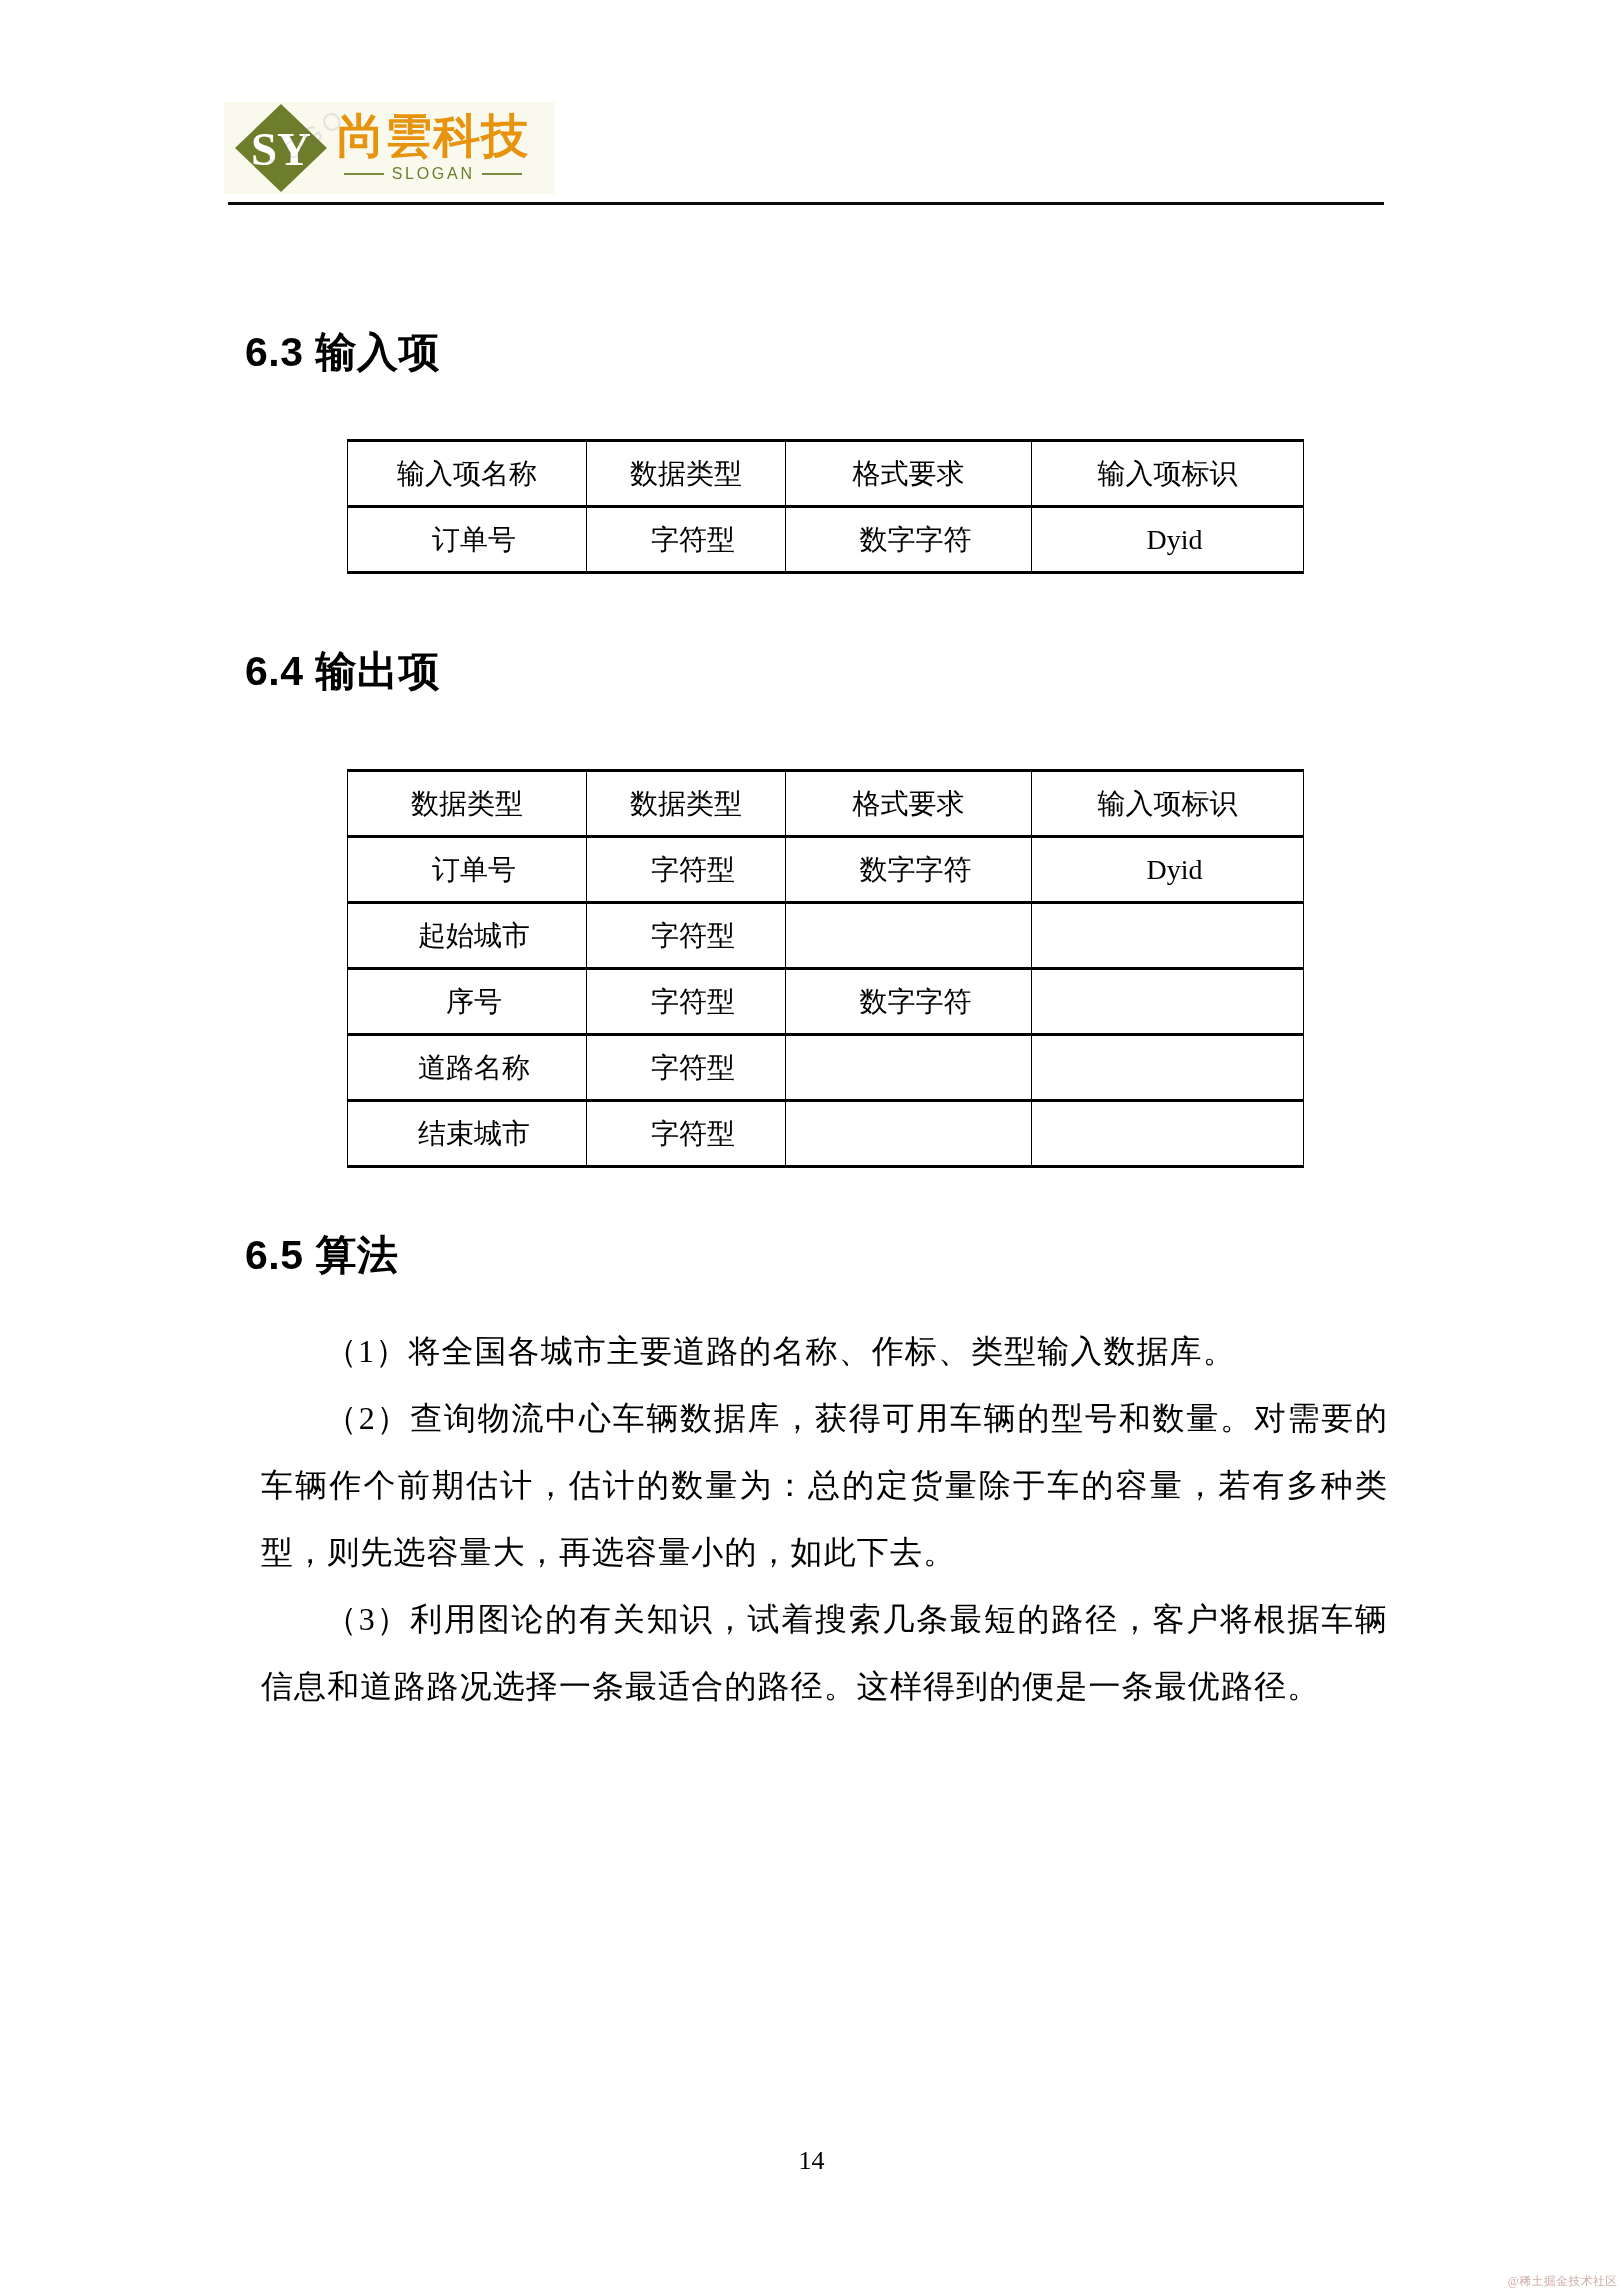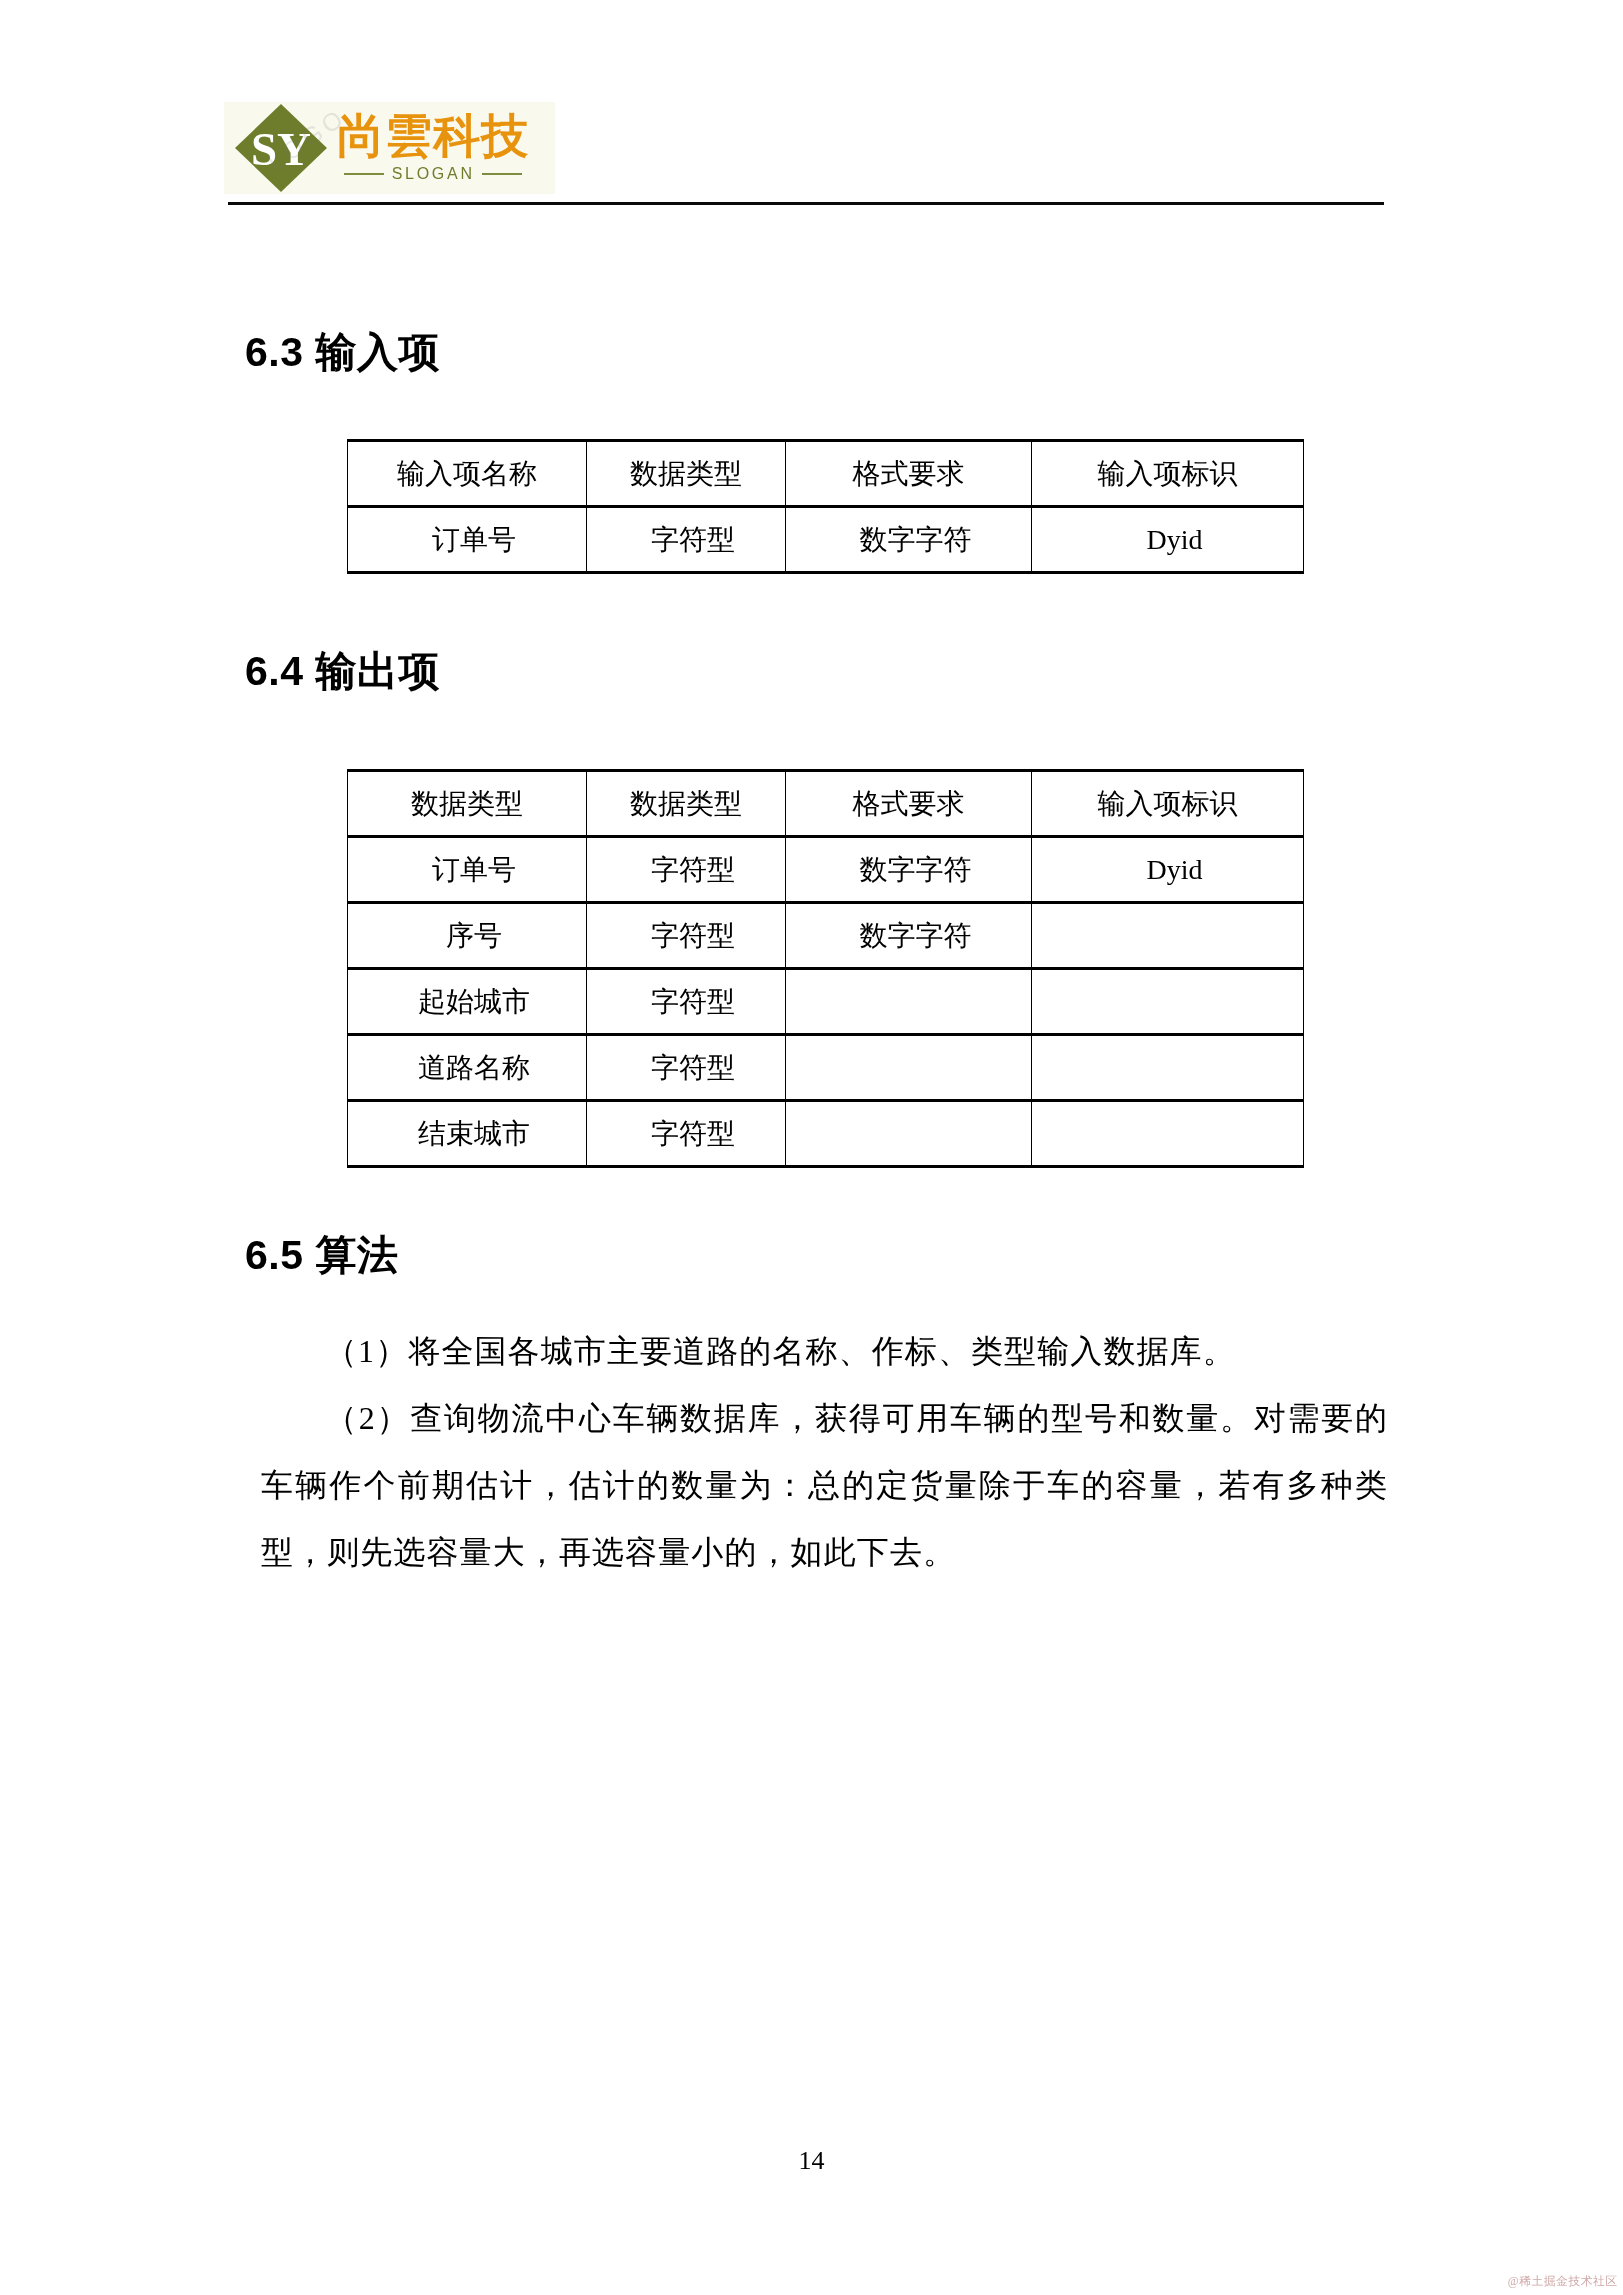--- a/index.html
+++ b/index.html
@@ -160,29 +160,29 @@
     <th>格式要求</th>
     <th>输入项标识</th>
   </tr>
   <tr>
     <td>订单号</td>
     <td>字符型</td>
     <td>数字字符</td>
     <td>Dyid</td>
   </tr>
   <tr>
+    <td>起始城市</td>
+    <td>字符型</td>
+    <td></td>
+    <td></td>
+  </tr>
+  <tr>
     <td>序号</td>
     <td>字符型</td>
     <td>数字字符</td>
-    <td></td>
-  </tr>
-  <tr>
-    <td>起始城市</td>
-    <td>字符型</td>
-    <td></td>
     <td></td>
   </tr>
   <tr>
     <td>道路名称</td>
     <td>字符型</td>
     <td></td>
     <td></td>
   </tr>
   <tr>
     <td>结束城市</td>
@@ -191,17 +191,18 @@
     <td></td>
   </tr>
 </tbody>
   </table>
 
 <div class="h2 h65">6.5 算法</div>
 
 <div class="algo-text">
   <p>（1）将全国各城市主要道路的名称、作标、类型输入数据库。</p>
   <p>（2）查询物流中心车辆数据库，获得可用车辆的型号和数量。对需要的车辆作个前期估计，估计的数量为：总的定货量除于车的容量，若有多种类型，则先选容量大，再选容量小的，如此下去。</p>
+  <p>（3）利用图论的有关知识，试着搜索几条最短的路径，客户将根据车辆信息和道路路况选择一条最适合的路径。这样得到的便是一条最优路径。</p>
 </div>
 
 <div class="page-number">14</div>
 <div class="corner-watermark">@稀土掘金技术社区</div>
 
 
 </body></html>

